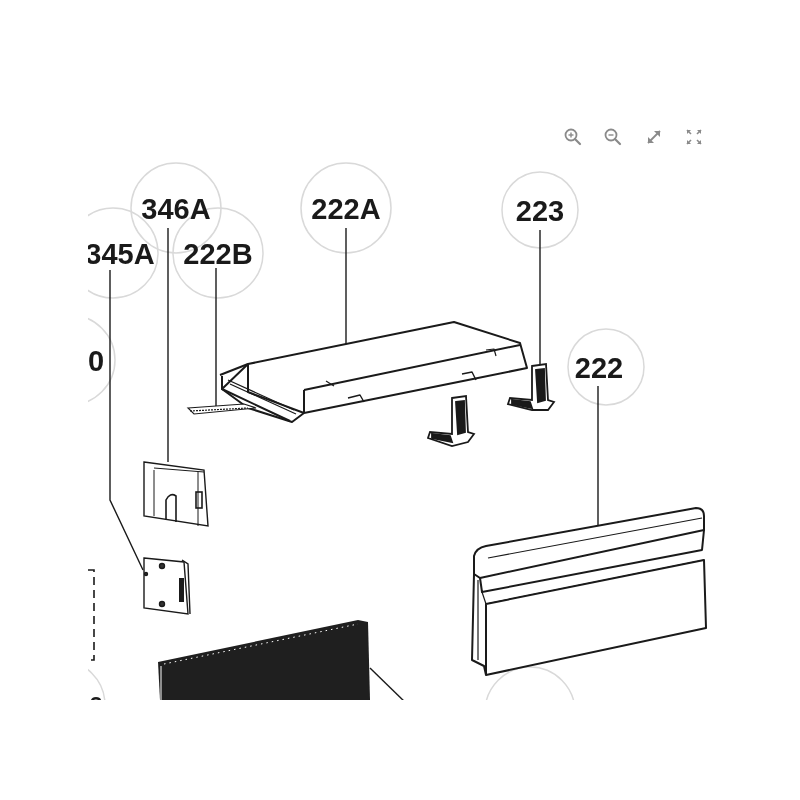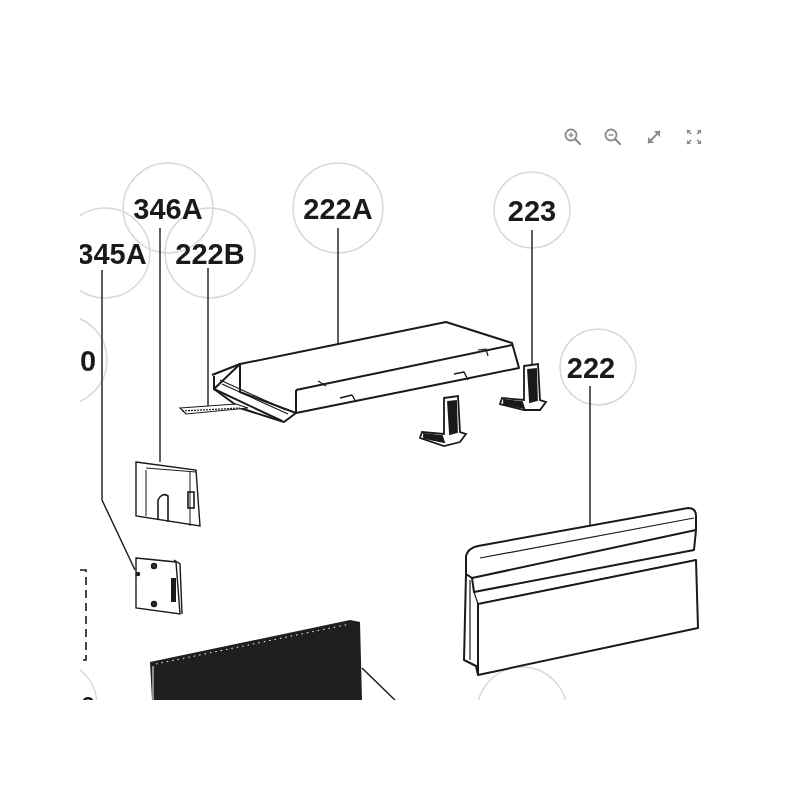--- a/index.html
+++ b/index.html
@@ -1,21 +1,21 @@
 <!DOCTYPE html>
 <html><head>
   <meta charset="utf-8">
   <style>
     html, body { margin: 0; padding: 0; background: #ffffff; }
     body { width: 800px; height: 800px; position: relative; overflow: hidden;
            font-family: "Liberation Sans", sans-serif; }
     .toolbar { position: absolute; top: 122px; left: 558px; width: 160px; height: 30px; }
     .tool-btn { position: absolute; top: 0; width: 30px; height: 30px; cursor: pointer;
                 display: flex; align-items: center; justify-content: center; }
-    .viewport { position: absolute; left: 80px; top: 160px; width: 660px; height: 540px; overflow: hidden; text-align: center; }
+    .viewport { position: absolute; left: 88px; top: 160px; width: 660px; height: 540px; overflow: hidden; text-align: center; }
     .viewport svg { position: absolute; left: -80px; top: -160px; }
     .callout-text { font-family: "Liberation Sans", sans-serif; font-weight: bold; font-size: 29px; fill: #1a1a1a; }
   </style>
 </head>
 <body>
 
 <div class="toolbar">
   <div class="tool-btn" style="left:0" title="">
     <svg width="20" height="20" viewBox="0 0 20 20">
       <circle cx="8" cy="8" r="5.5" fill="none" stroke="#8a8a8a" stroke-width="1.8"></circle>

